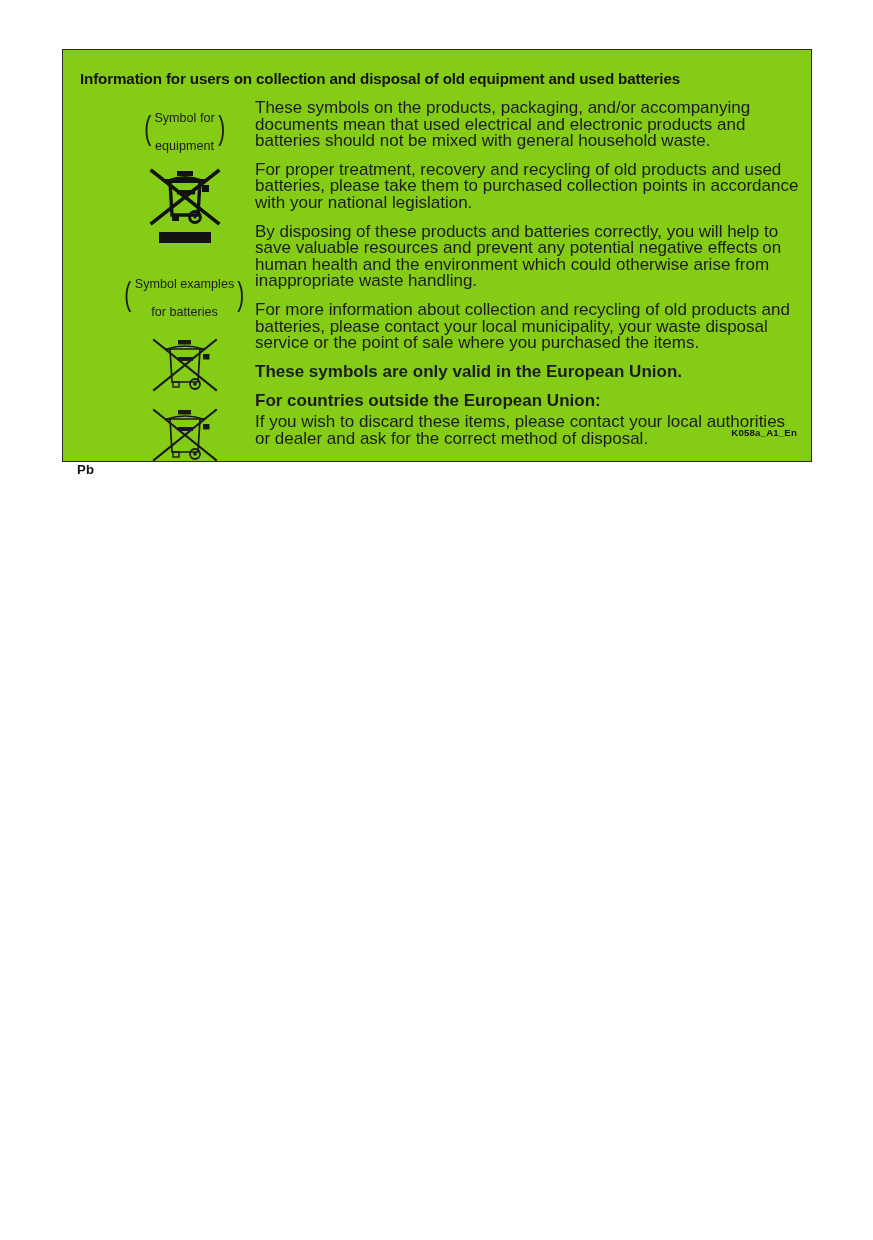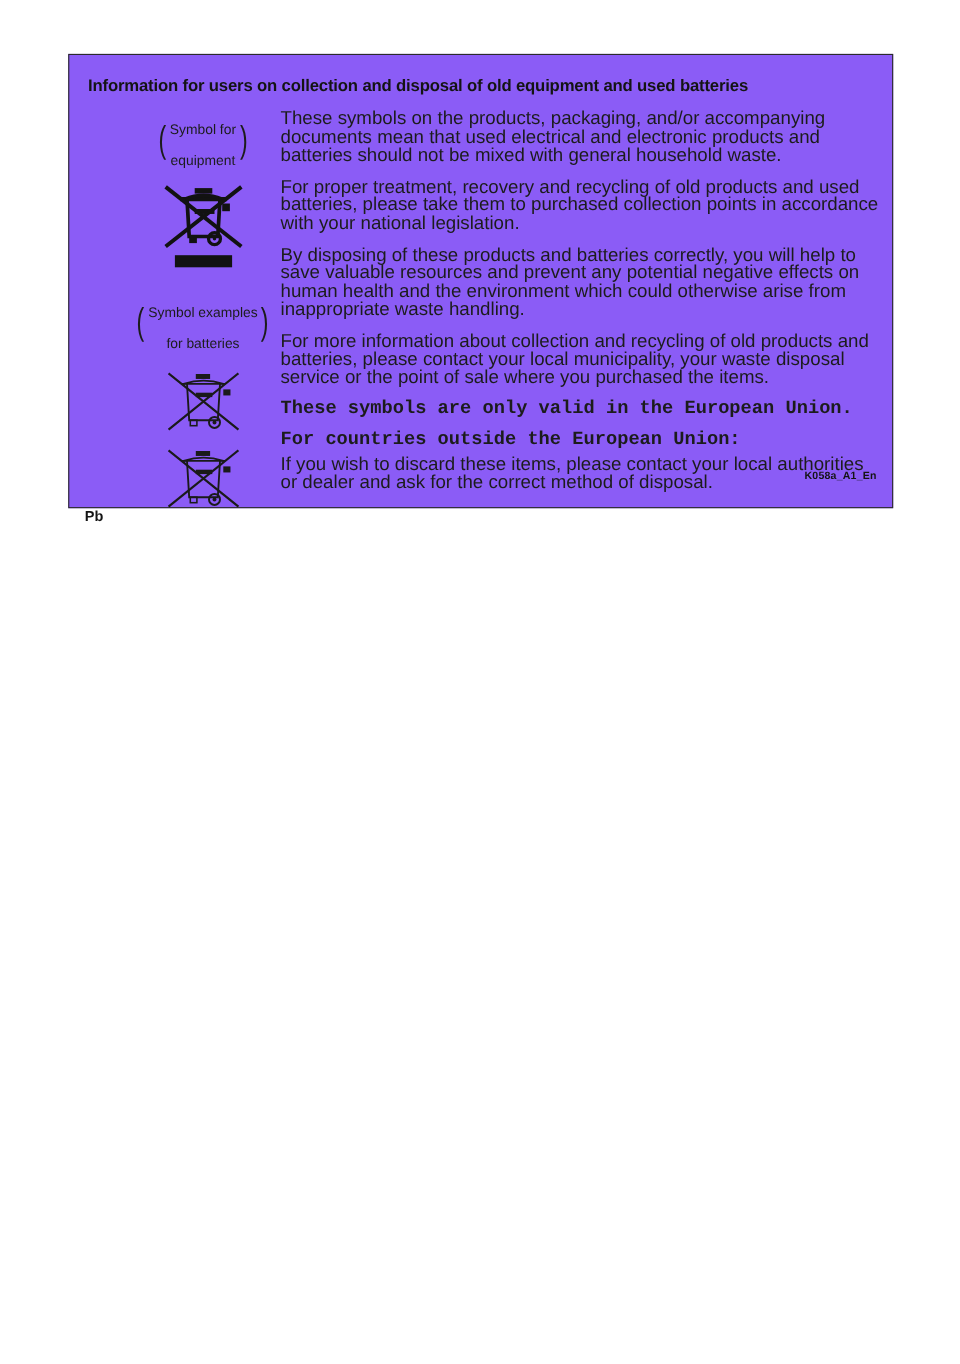--- a/index.html
+++ b/index.html
@@ -18,21 +18,21 @@
 
   
   .notice-box {
     position: absolute;
     left: 62px;
     top: 49px;
     width: 750px;
     height: 413px;
     border: 1px solid #2b2b2b;
     box-sizing: border-box;
-    background: #8b5cf6;
+    background: #84cc16;
   }
 
   .notice-title {
     font-size: 15.2px;
     font-weight: bold;
     letter-spacing: -0.15px;
     color: #141414;
     position: absolute;
     left: 17px;
     top: 20px;
@@ -67,21 +67,20 @@
     font-size: 17px;
     line-height: 16.6px;
     color: #1c1c1c;
     margin: 0 0 12px 0;
     text-align: left;
   }
   .para:last-child { margin-bottom: 0; }
   .para.bold {
     font-weight: bold;
     margin-bottom: 13px;
-    font-family: Liberation Mono, monospace;
   }
   .para.bold.tight {
     margin-bottom: 4px;
   }
 
   
   .caption {
     position: relative;
     display: flex;
     align-items: center;

